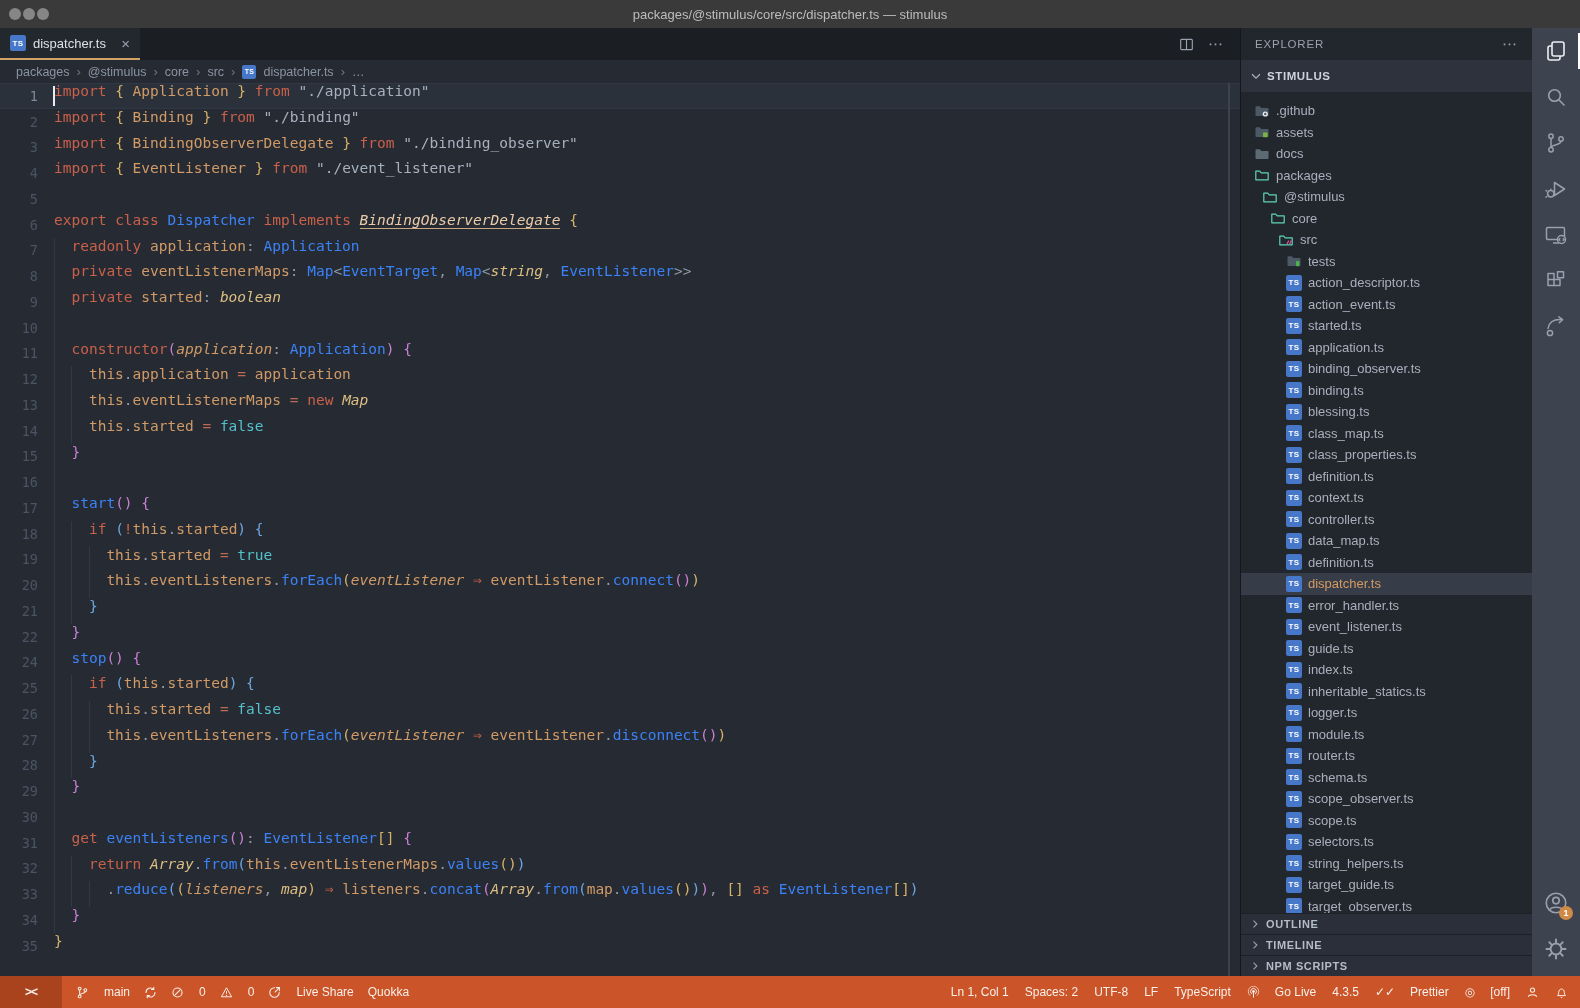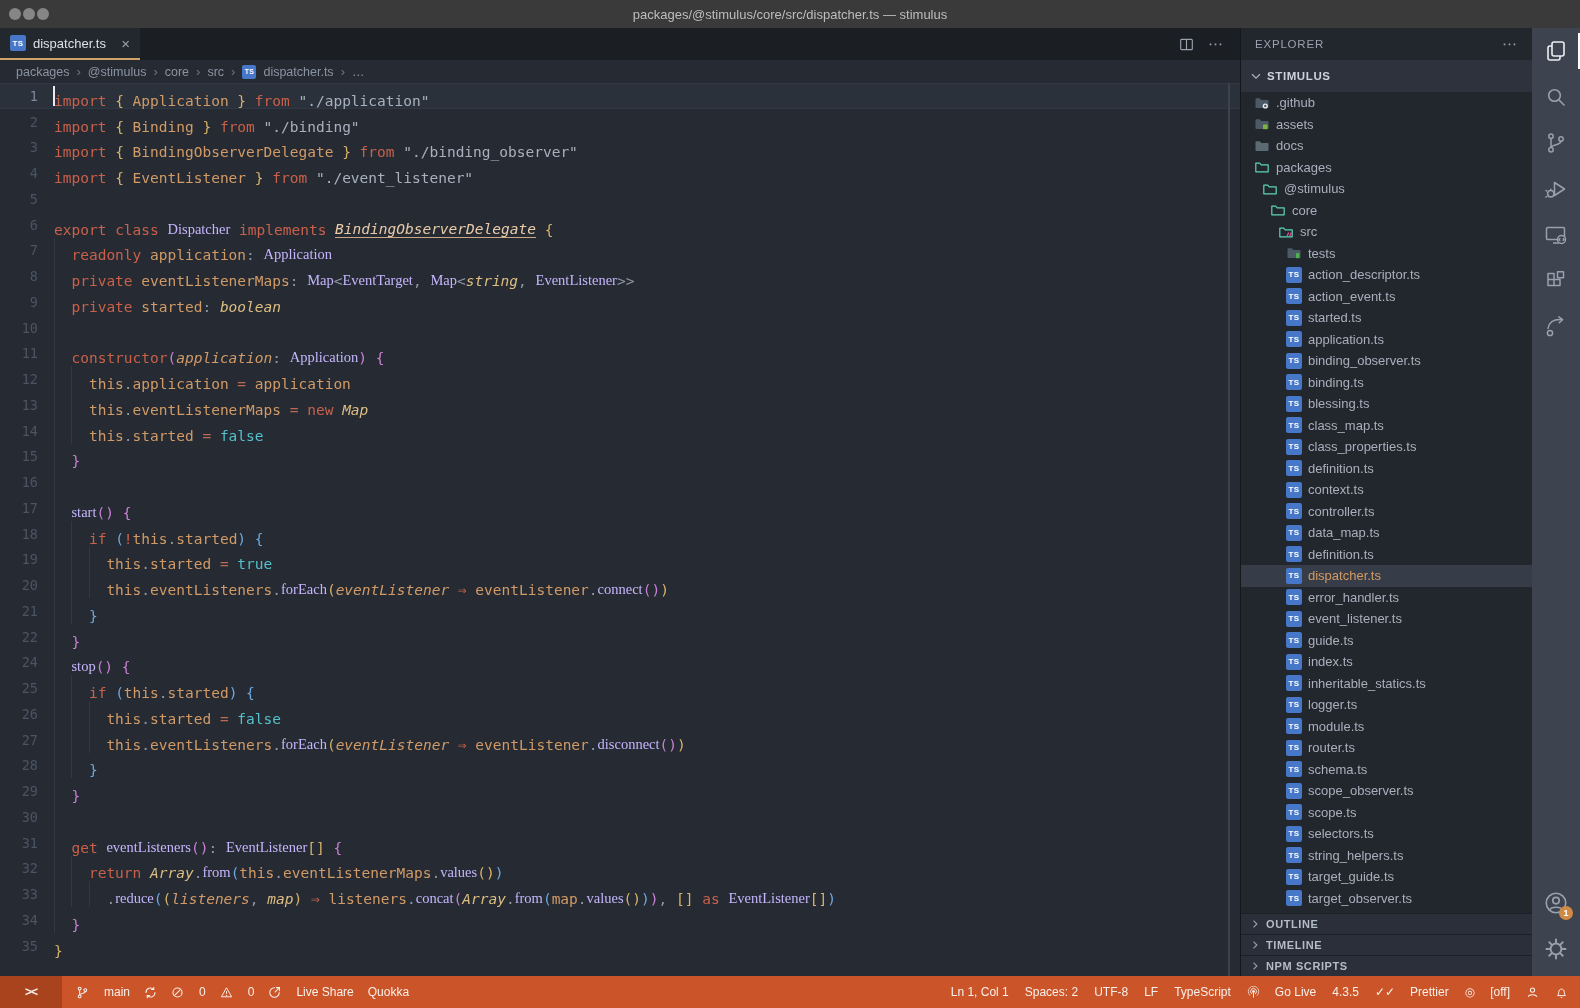--- a/index.html
+++ b/index.html
@@ -40,52 +40,52 @@
   .crumb-sep { color:#6d7684; font-size:13px; }
 
   
   .code-area { flex:1; position:relative; overflow:hidden; background:#262b33; }
   .code-line { display:flex; height:25.75px; align-items:center; position:relative; }
   .code-line.current { background:#2b313b; box-shadow:inset 0 -1px 0 #313845, inset 0 1px 0 #313845; }
   .ln { width:48px; flex:0 0 auto; text-align:right; padding-right:10px;
         font-family:"DejaVu Sans Mono", monospace; font-size:13.5px; color:#4b5464; }
   .code-line.current .ln { color:#7d8799; }
   .code-text { position:relative; font-family:"DejaVu Sans Mono", monospace; font-size:14.5px;
-               white-space:pre; margin-left:6px; height:100%; display:flex; align-items:flex-end;
+               white-space:pre; margin-left:6px; height:100%; display:flex; align-items:flex-start;
                color:#b9c1cd; }
   .guide { position:absolute; top:0; bottom:0; width:1px; background:#323946; }
   .cursor { position:absolute; left:-1px; top:3px; bottom:3px; width:2px; background:#e8ecf2; }
   .scrollbar { position:absolute; right:10px; top:0; bottom:0; width:2px; background:#3c434f; }
 
   .t-kw   { color:#c8604a; }
   .t-var  { color:#d19a66; }
   .t-param{ color:#d19a66; font-style:italic; }
   .t-tgold{ color:#ddbe82; font-style:italic; }
   .t-cls  { color:#e9cbaa; font-style:italic; border-bottom:1px solid #c9a883; }
-  .t-fg   { color:#c4b5fd;font-family:Liberation Serif, serif; }
+  .t-fg   { color:#3b82f6; }
   .t-str  { color:#a7b0bd; }
   .t-pun  { color:#8f98a6; }
   .t-cyan { color:#54c0cb; }
   .t-op   { color:#bd6a55; }
   .t-b1   { color:#d7b168; }
   .t-b2   { color:#c97fd4; }
   .t-b3   { color:#6ca7de; }
   .t-pln  { color:#b9c1cd; }
 
   
   .sidebar { width:292px; background:#22262d; border-left:1px solid #15171b; display:flex;
              flex-direction:column; flex:0 0 auto; min-height:0; }
   .sidebar-header { height:32px; display:flex; align-items:center; padding:0 14px;
                     font-size:11.5px; letter-spacing:.8px; color:#9aa2af; flex:0 0 auto; }
   .sidebar-header .dots { margin-left:auto; }
   .root-row { height:32px; background:#2d323c; display:flex; align-items:center; gap:4px;
               padding-left:8px; font-size:11.5px; font-weight:bold; letter-spacing:.6px;
               color:#ccd3dd; flex:0 0 auto; }
   .root-row svg { color:#aab2bd; }
-  .tree { flex:1; overflow:hidden; padding-top:0; }
+  .tree { flex:1; overflow:hidden; padding-top:8px; }
   .tree-item { height:21.5px; display:flex; align-items:center; gap:6px; font-size:13px;
                color:#a8b0bc; cursor:default; }
   .tree-item.selected { background:#373d48; color:#d49a62; }
   .tree-item .icon { width:16px; height:16px; flex:0 0 auto; display:inline-flex;
                      align-items:center; justify-content:center; }
   .sections { flex:0 0 auto; }
   .section { height:21px; background:#2a2f39; border-top:1px solid #1d2127; display:flex;
              align-items:center; gap:5px; padding-left:8px; font-size:11px; font-weight:bold;
              letter-spacing:.6px; color:#b4bcc8; }
   .section svg { color:#9aa2af; }

